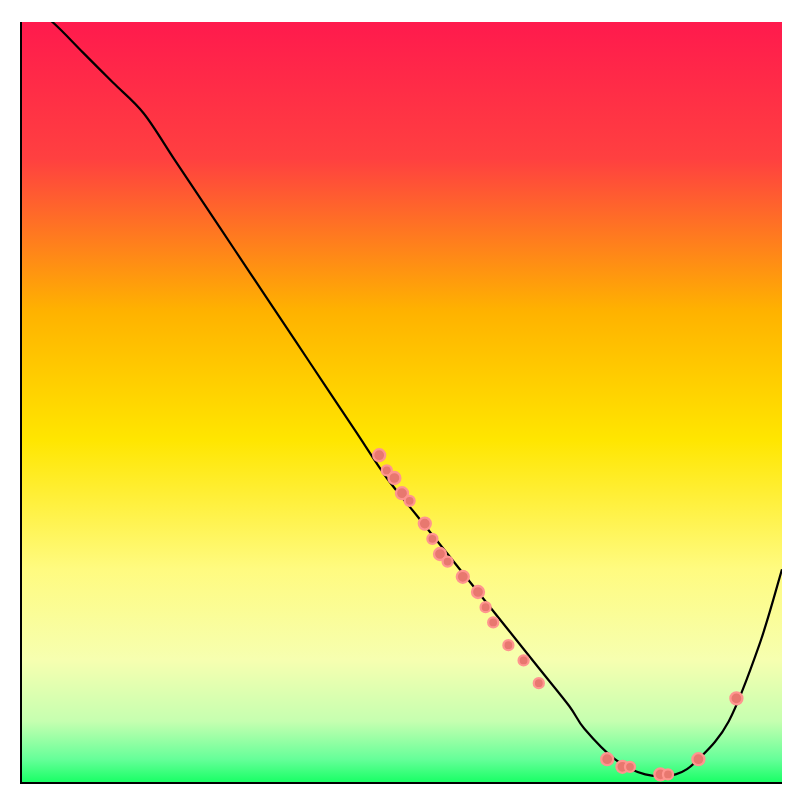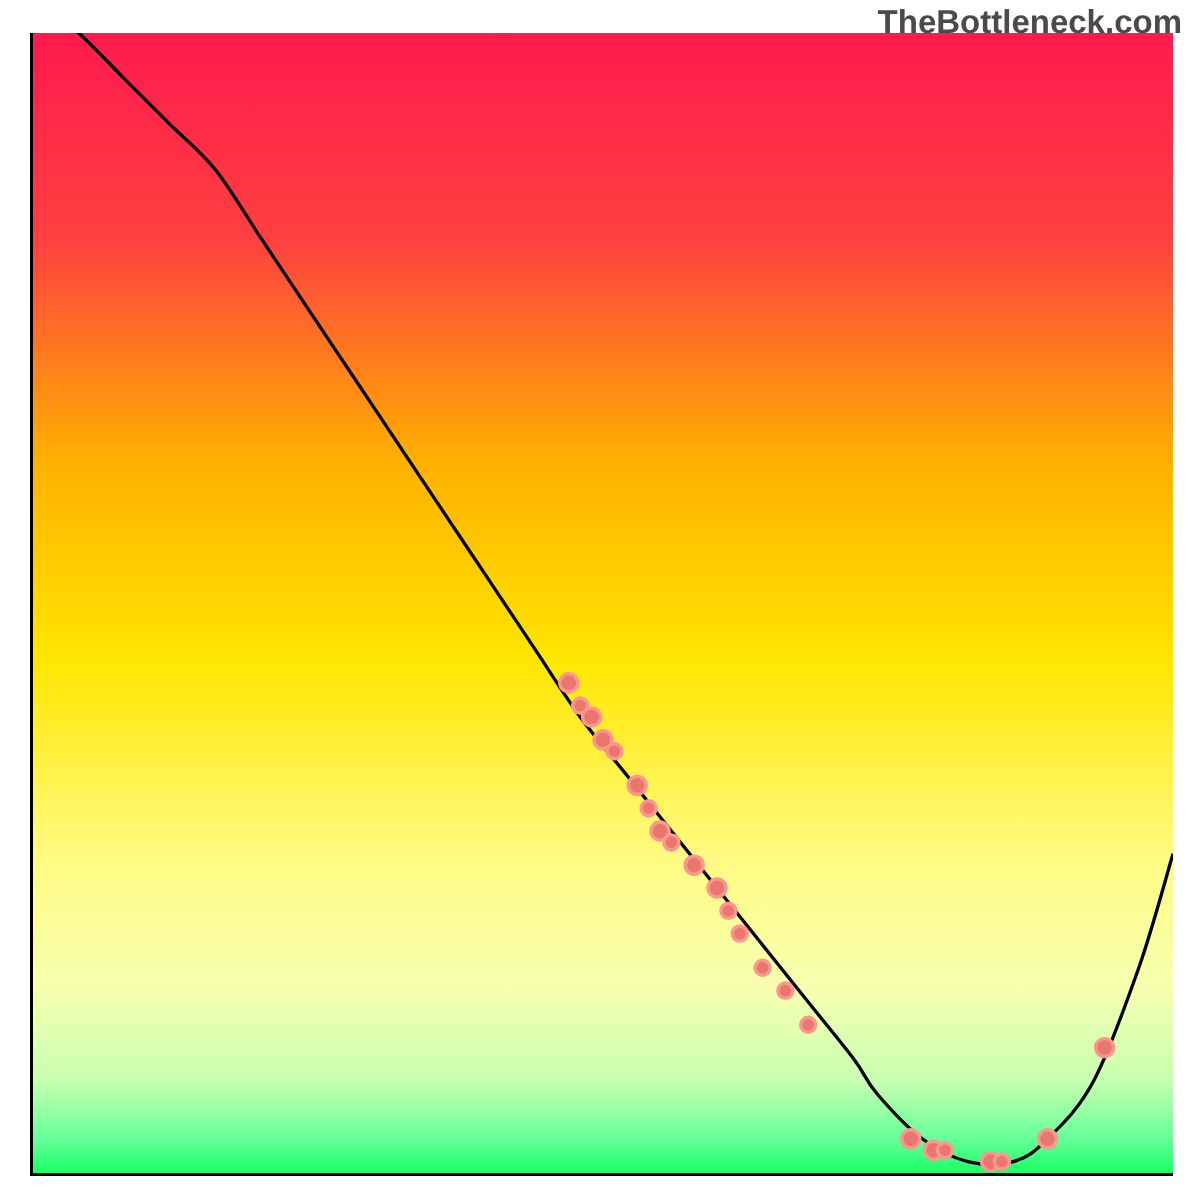--- a/index.html
+++ b/index.html
@@ -57,21 +57,20 @@
   .line-path {
     fill: none;
     stroke: #000;
     stroke-width: 2.2;
   }
 </style>
 </head>
 <body>
 
 <div class="container">
-  <div class="watermark">TheBottleneck.com</div>
   <div class="plot-area">
     <svg class="gradient-bg" viewBox="0 0 100 100" preserveAspectRatio="none">
       <defs>
         <linearGradient id="bg-grad" x1="0" y1="0" x2="0" y2="1">
             <stop offset="0.0%" stop-color="#ff1a4d"></stop>
             <stop offset="18.0%" stop-color="#ff4040"></stop>
             <stop offset="38.0%" stop-color="#ffb200"></stop>
             <stop offset="55.0%" stop-color="#ffe600"></stop>
             <stop offset="72.0%" stop-color="#fffb80"></stop>
             <stop offset="84.0%" stop-color="#f6ffb0"></stop>

